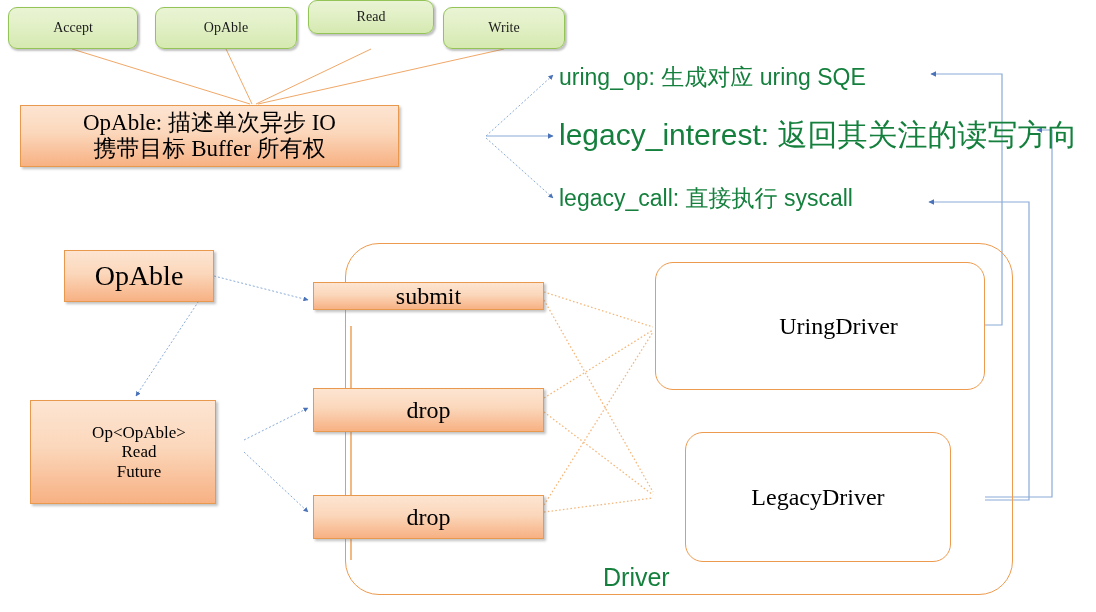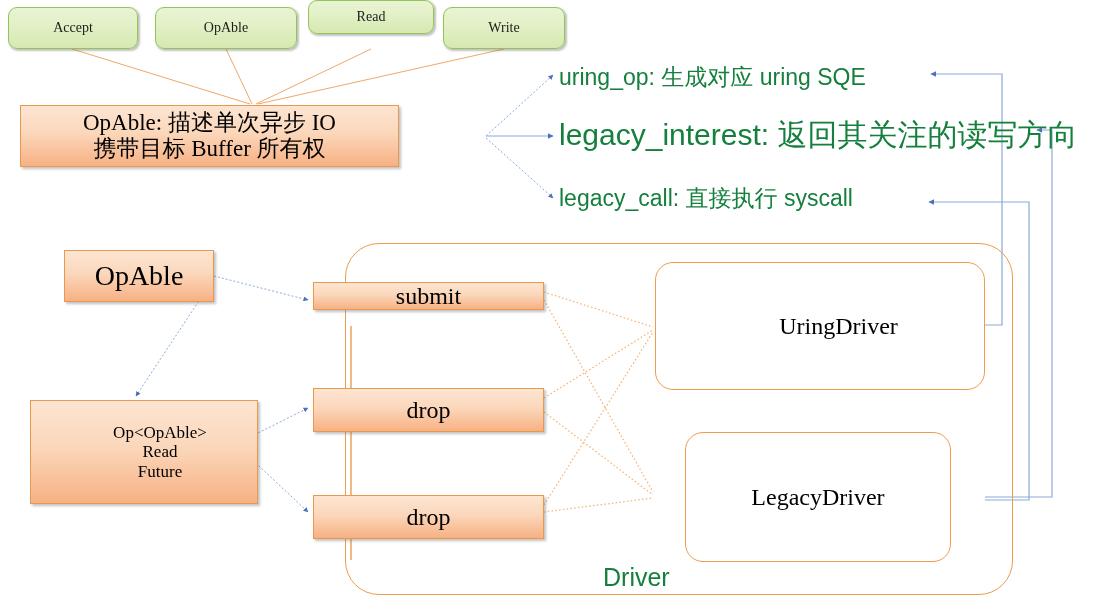--- a/index.html
+++ b/index.html
@@ -89,21 +89,21 @@
 
   #n-opable-main {
     left: 20px; top: 105px; width: 379px; height: 62px;
     font-size: 23px;
     flex-direction: column;
   }
   #n-opable-main .l1 { display: block; }
   #n-opable-main .l2 { display: block; }
 
   #n-opable { left: 64px;  top: 250px; width: 150px; height: 52px; font-size: 28px; }
-  #n-op     { left: 30px;  top: 400px; width: 228px; height: 104px; font-size: 17px;
+  #n-op     { left: 30px;  top: 400px; width: 186px; height: 104px; font-size: 17px;
               flex-direction: column; padding-left: 32px; }
   #n-op .ln { display:block; }
   #n-op .ln1 { font-size: 17px; }
 
   #n-submit { left: 313px; top: 282px; width: 231px; height: 28px; font-size: 24px; }
   #n-poll   { left: 313px; top: 388px; width: 231px; height: 44px; font-size: 24px; }
   #n-drop   { left: 313px; top: 495px; width: 231px; height: 44px; font-size: 24px; }
 
   #n-uring  { left: 655px; top: 262px; width: 330px; height: 128px; font-size: 24px; padding-left: 37px; }
   #n-legacy { left: 685px; top: 432px; width: 266px; height: 130px; font-size: 24px; }

